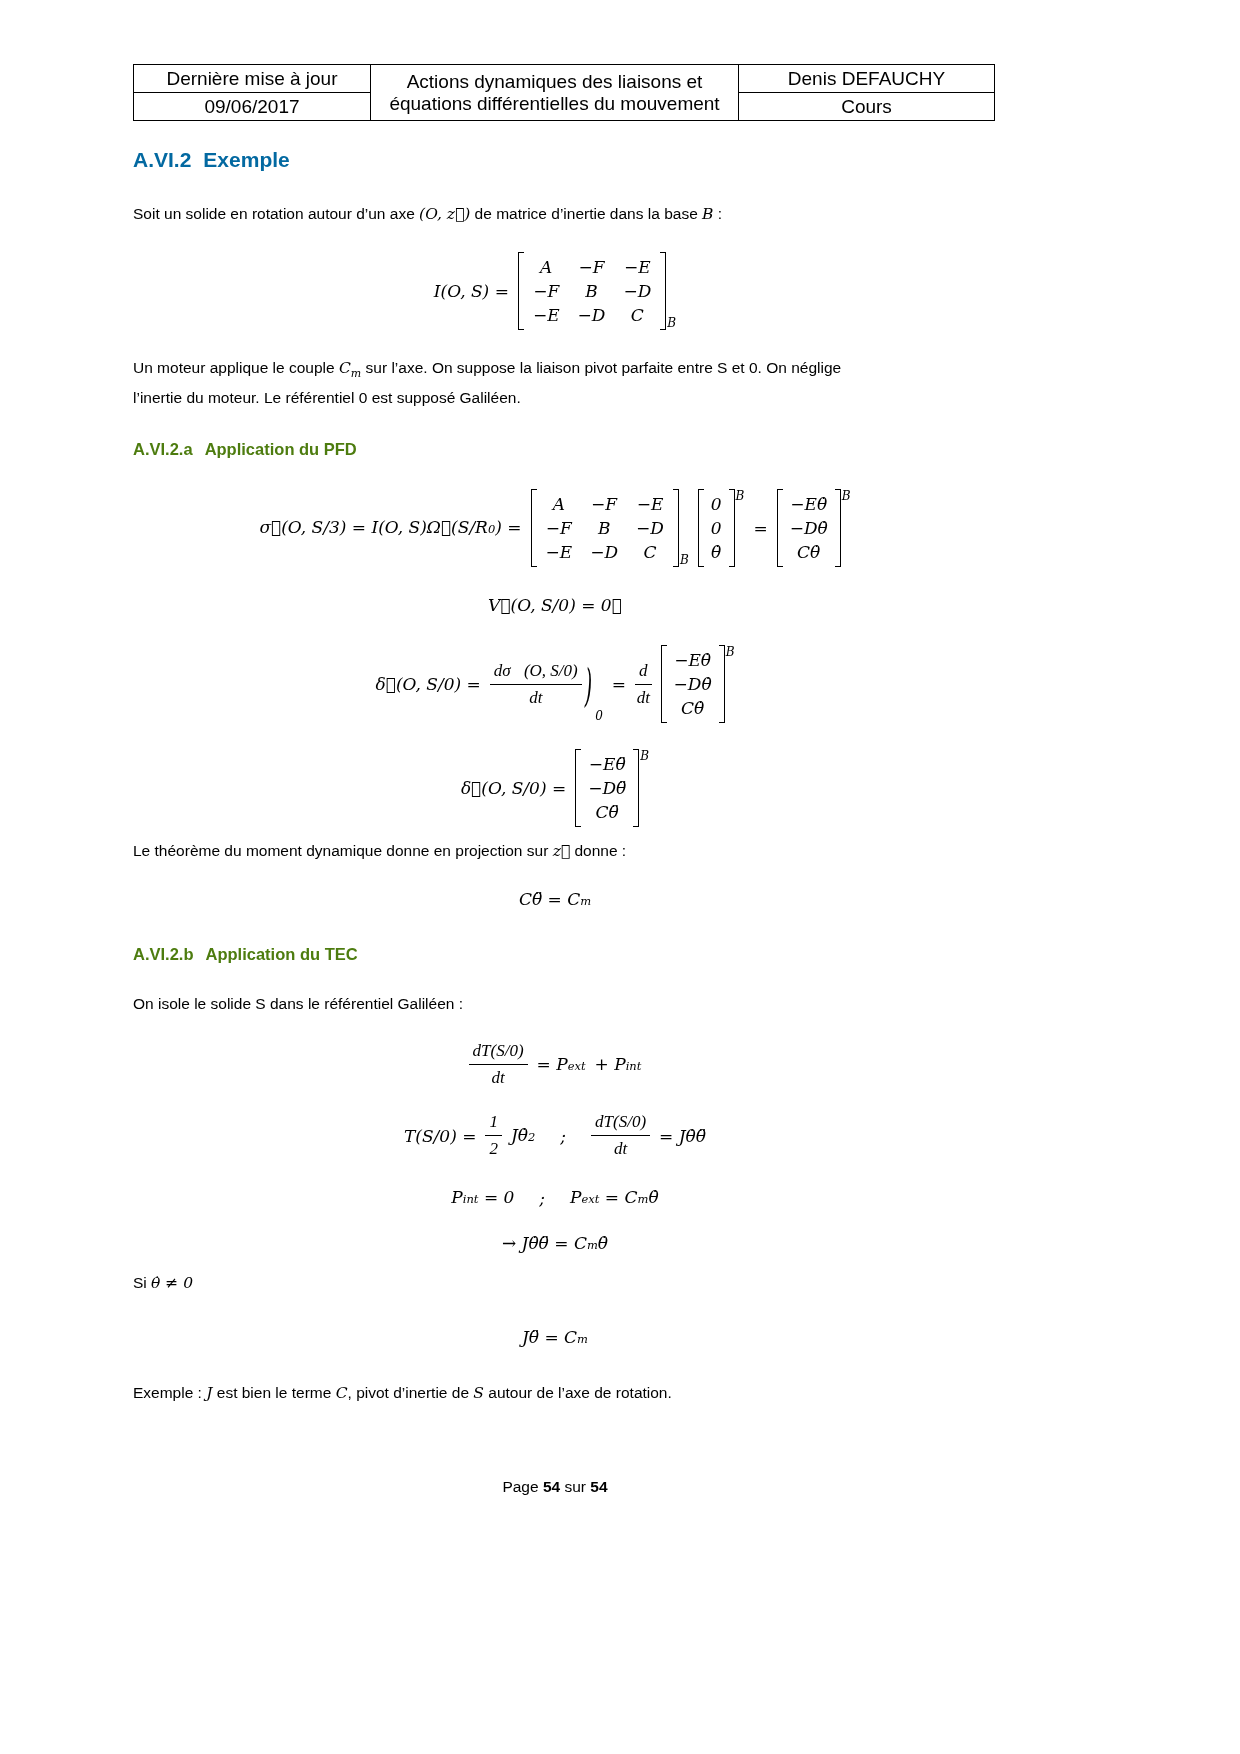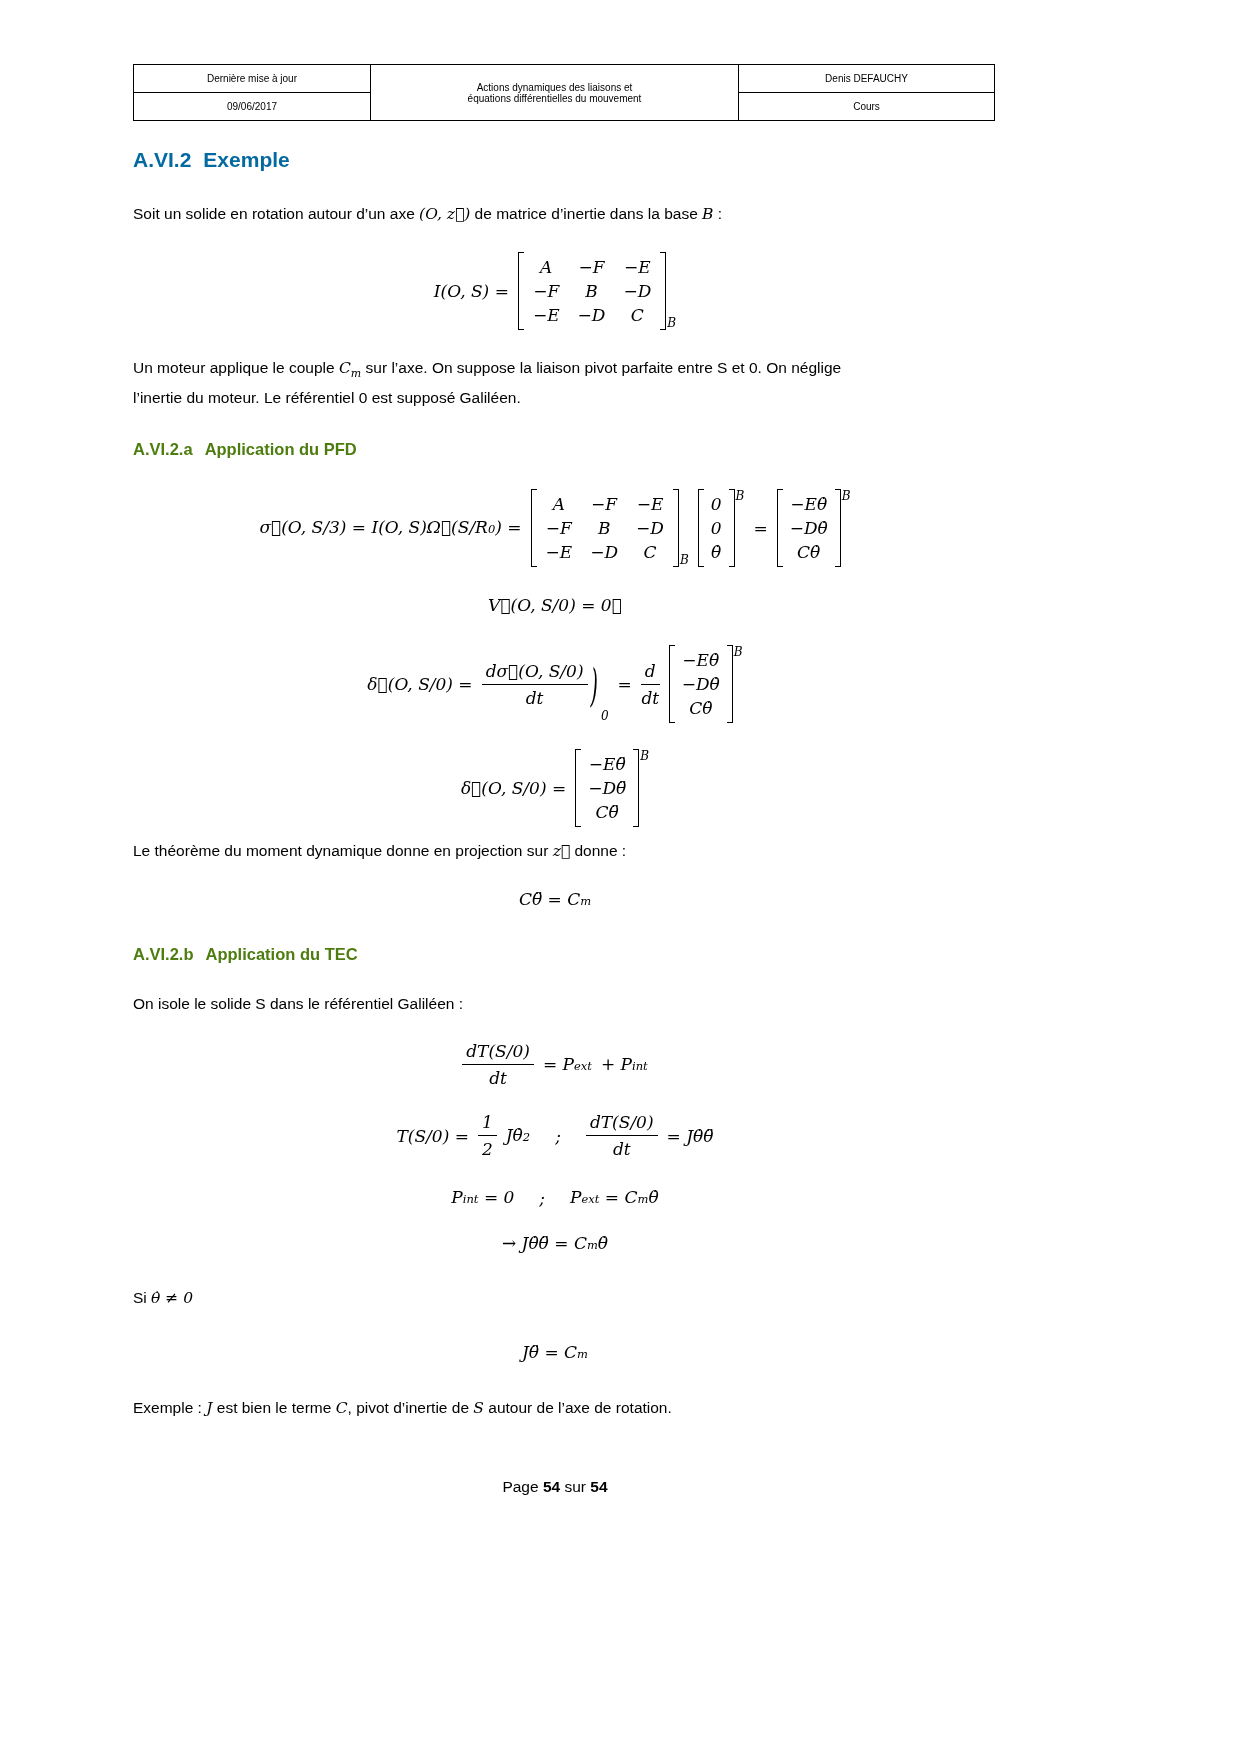--- a/index.html
+++ b/index.html
@@ -3,21 +3,21 @@
 <meta charset="utf-8">
 <style>
   * { margin:0; padding:0; box-sizing:border-box; }
   html, body { background:#ffffff; }
   body {
     width:1240px; height:1754px; position:relative; overflow:hidden;
     font-family:"Liberation Sans", sans-serif; color:#000;
   }
   .content { position:absolute; left:133px; top:64px; width:975px; }
 
-  table.hdr { border-collapse:collapse; width:844px; font-size:10px; table-layout:fixed; }
+  table.hdr { border-collapse:collapse; width:844px; font-size:19px; table-layout:fixed; }
   table.hdr td { border:1.2px solid #000; text-align:center; vertical-align:middle; height:28px; padding:0 4px; }
   td.c1 { width:237px; } td.c2 { width:368px; } td.c3 { width:256px; }
 
   h1.t-main { margin-top:27px; font-size:21px; font-weight:bold; color:#0369a1; }
   h2.t-green { font-size:16.5px; font-weight:bold; color:#4d7c0f; }
   .h-num { margin-right:12px; }
 
   p.body { margin-top:26px; font-size:15.5px; line-height:24px; }
   .imath { font-family:"DejaVu Serif", serif; font-style:italic; }
   .imath sub { font-size:11px; }
@@ -31,21 +31,21 @@
   .mat { display:inline-flex; align-items:stretch; }
   .br { width:6px; flex:0 0 6px; }
   .br-l { border-left:1.4px solid #000; border-top:1.4px solid #000; border-bottom:1.4px solid #000; }
   .br-r { border-right:1.4px solid #000; border-top:1.4px solid #000; border-bottom:1.4px solid #000; }
   .mat-grid { display:grid; grid-template-columns:repeat(3,auto); column-gap:18px;
               padding:3px 9px; line-height:24px; justify-items:center; align-items:center; }
   .vec-grid { display:grid; grid-template-columns:auto; padding:3px 7px; line-height:24px; justify-items:center; }
   .corner-sub { align-self:flex-end; font-size:12px; transform:translateY(5px); margin-left:1px; }
   .corner-sup { align-self:flex-start; font-size:12px; transform:translateY(-5px); margin-left:1px; }
 
-  .frac { display:inline-flex; flex-direction:column; text-align:center; }
+  .frac { display:inline-flex; flex-direction:column; text-align:center;font-family:Liberation Serif, serif; }
   .frac .num { border-bottom:1.3px solid #000; padding:0 4px 2px; line-height:22px; }
   .frac .den { padding-top:2px; line-height:22px; }
 
   .bigparen { display:inline-block; transform:scaleY(2.4); font-size:19px; margin-left:-6px; }
   .paren-sub { align-self:flex-end; font-size:12px; transform:translateY(5px); margin-left:-6px; }
 
   sub.s { font-size:11.5px; }
   sup.s { font-size:11.5px; }
   .sep { margin:0 16px; }
   .pre { white-space:pre; }
@@ -238,21 +238,21 @@
       <span class="grp"><span>P</span><sub class="s">int</sub><span> = 0</span></span>
       <span class="sep">;</span>
       <span class="grp"><span>P</span><sub class="s">ext</sub><span> = C</span><sub class="s">m</sub><span>θ̇</span></span>
     </span>
   </div>
 
   <div class="eq" style="margin-top:20px">
     <span class="grp"><span>→ Jθ̇θ̈ = C</span><sub class="s">m</sub><span>θ̇</span></span>
   </div>
 
-  <p class="body" style="margin-top:29px"><span>Si </span><span class="imath">θ̇ ≠ 0</span></p>
+  <p class="body" style="margin-top:14px"><span>Si </span><span class="imath">θ̇ ≠ 0</span></p>
 
   <div class="eq" style="margin-top:30px">
     <span class="grp"><span>Jθ̈ = C</span><sub class="s">m</sub></span>
   </div>
 
   <p class="body" style="margin-top:30px"><span>Exemple : </span><span class="imath">J</span><span> est bien le terme </span><span class="imath">C</span><span>, pivot d’inertie de </span><span class="imath">S</span><span> autour de l’axe de rotation.</span></p>
 
 </div>
 
 <div class="footer"><span class="pre">Page </span><b>54</b><span class="pre"> sur </span><b>54</b></div>

